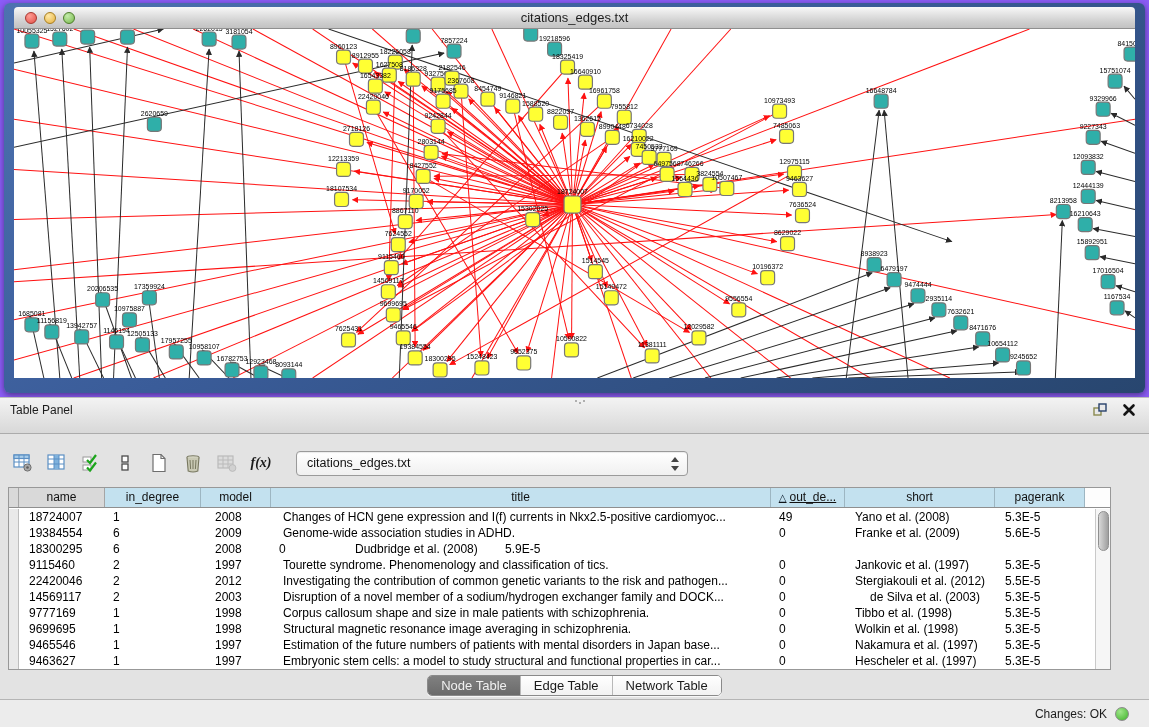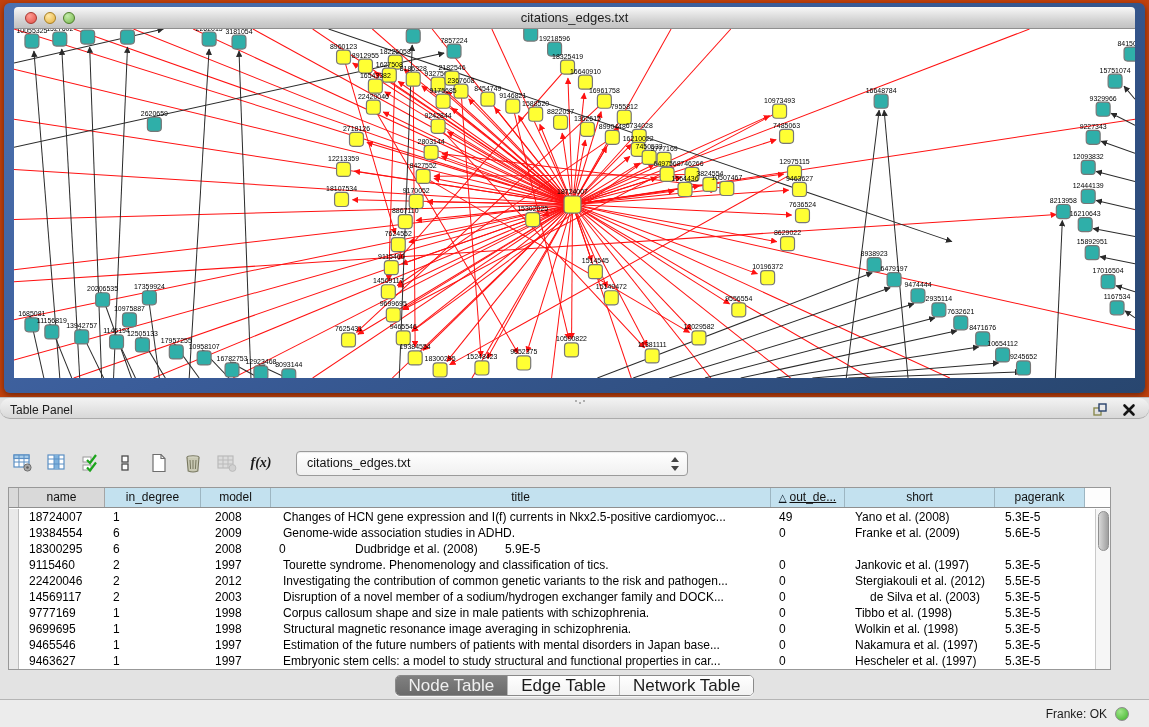--- a/index.html
+++ b/index.html
@@ -1,38 +1,38 @@
 <!DOCTYPE html>
 <html><head>
 <meta charset="utf-8">
 <style>
   * { margin:0; padding:0; box-sizing:border-box; }
   body { font-family:"Liberation Sans", sans-serif; }
-  .app { position:relative; width:1149px; height:727px; background:#c2410c; overflow:hidden; }
+  .app { position:relative; width:1149px; height:727px; background:#8b5cf6; overflow:hidden; }
 
   
   .net-window { position:absolute; left:4px; top:3px; width:1141px; height:390px;
     border-radius:6px; background:linear-gradient(150deg,#4d72b0 0%, #3a5c99 45%, #28466f 100%);
     box-shadow:0 2px 6px rgba(0,0,0,.45); padding:4px 10px 15px 10px; }
   .titlebar { height:22px; border-radius:4px 4px 0 0; position:relative;
     background:linear-gradient(#f8f8f8,#cfcfcf 70%,#c2c2c2); border-bottom:1px solid #8f8f8f; }
   .lights { position:absolute; left:11px; top:5px; display:flex; gap:7px; }
   .light { width:12px; height:12px; border-radius:50%; }
   .light.red   { background:radial-gradient(circle at 35% 30%, #ff9d94,#e25048); border:1px solid #a8372f; }
   .light.yellow{ background:radial-gradient(circle at 35% 30%, #ffe9a8,#e6b13e); border:1px solid #a87f22; }
   .light.green { background:radial-gradient(circle at 35% 30%, #c4ecab,#77b84c); border:1px solid #4f7d2c; }
   .win-title { line-height:22px; text-align:center; font-size:13px; color:#1d1d1d; }
   .canvas-wrap { position:relative; width:100%; height:calc(100% - 22px); background:#fff; overflow:hidden; }
   .canvas-wrap svg { position:absolute; left:0; top:0; width:100%; height:100%; }
 
   
   .table-panel { position:absolute; left:0; top:397px; width:1149px; height:303px;
     background:#e3e3e3; border-top:1px solid #bdbdbd; border-bottom:1px solid #b5b5b5; }
-  .panel-header { height:21px; background:linear-gradient(#f3f3f3,#d8d8d8);
-    border-bottom:1px solid #ababab; position:relative;border-radius:10px; }
+  .panel-header { height:36px; background:linear-gradient(#f3f3f3,#d8d8d8);
+    border-bottom:1px solid #ababab; position:relative; }
   .panel-title { position:absolute; left:10px; line-height:24px; font-size:12px; color:#1c1c1c; }
   .grip { position:absolute; left:50%; top:2px; width:10px; height:5px; }
   .grip i { position:absolute; width:2px; height:2px; background:#9a9a9a; border-radius:50%; }
   .panel-header-icons { position:absolute; right:12px; top:4px; display:flex; gap:13px; align-items:center; }
   .hicon { width:16px; height:16px; display:inline-block; cursor:pointer; }
 
   .toolbar { position:absolute; top:48px; left:12px; height:34px; display:flex; align-items:center; gap:12px; }
   .ticon { width:22px; height:22px; display:flex; align-items:center; justify-content:center; cursor:pointer; }
   .fx { font-family:"Liberation Serif", serif; font-style:italic; font-weight:bold; font-size:14px; color:#1a1a1a; }
   .dropdown { margin-left:12px; width:392px; height:25px; background:linear-gradient(#ffffff,#f0f0f0);
@@ -56,21 +56,21 @@
   .tr { display:flex; height:16px; line-height:16px; font-size:12px; color:#000; cursor:default; }
   .td { flex:none; white-space:nowrap; overflow:hidden; }
   .td.gutter { background:#e9e9e9; border-right:1px solid #bdbdbd; }
   .vscroll { position:absolute; right:0; top:21px; bottom:0; width:15px; background:#f6f6f6; border-left:1px solid #c9c9c9; }
   .vthumb { position:absolute; left:1.5px; top:2px; width:11px; height:40px; border-radius:6px;
     background:linear-gradient(90deg,#d8d8d8,#9f9f9f); border:1px solid #8f8f8f; }
 
   .tabbar { position:absolute; left:0; top:277px; width:100%; display:flex; justify-content:center; }
   .seg { display:flex; border:1px solid #8a8a8a; border-radius:5px; overflow:hidden;
     background:#fcfcfc; height:21px; box-shadow:0 1px 0 rgba(255,255,255,.7); }
-  .seg-item { padding:0 13px; line-height:20px; font-size:17px; color:#1a1a1a;
+  .seg-item { padding:0 13px; line-height:20px; font-size:13px; color:#1a1a1a;
     border-right:1px solid #b8b8b8; background:linear-gradient(#ffffff,#f2f2f2); cursor:pointer; }
   .seg-item:last-child { border-right:none; }
   .seg-item.active { background:linear-gradient(#808080,#6b6b6b); color:#f0f0f0; }
 
   .statusbar { position:absolute; left:0; top:700px; width:1149px; height:27px;
     display:flex; justify-content:flex-end; align-items:center; gap:8px; padding-right:20px;
     font-size:12px; color:#1c1c1c; background:#ececec; }
   .mem-dot { width:14px; height:14px; border-radius:50%;
     background:radial-gradient(circle at 35% 30%, #9fe689, #3fb32a); border:1px solid #8a8a8a; }
 </style>
@@ -891,16 +891,16 @@
     <div class="tabbar">
       <div class="seg" id="tabseg">
           <div class="seg-item active">Node Table</div>
           <div class="seg-item">Edge Table</div>
           <div class="seg-item">Network Table</div>
         </div>
     </div>
   </div>
 
   <div class="statusbar">
-    <span>Franke: OK</span>
+    <span>Changes: OK</span>
     <span class="mem-dot"></span>
   </div>
 </div>
 
 </body></html>

